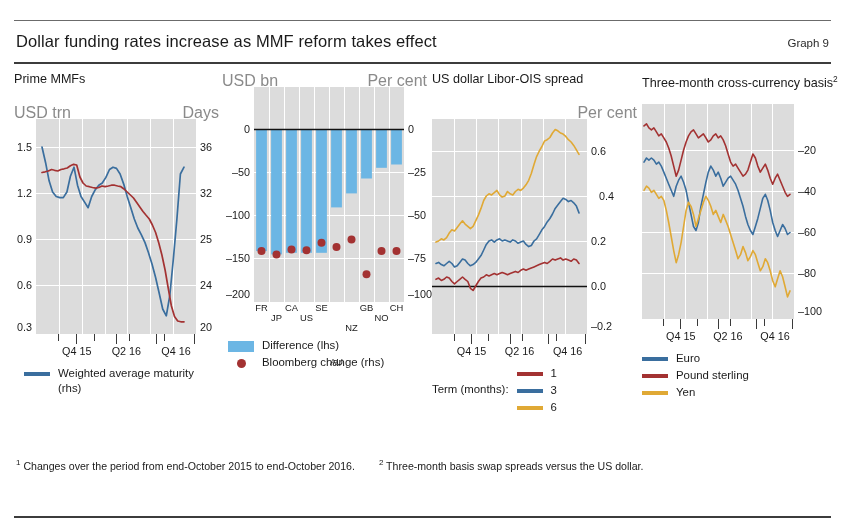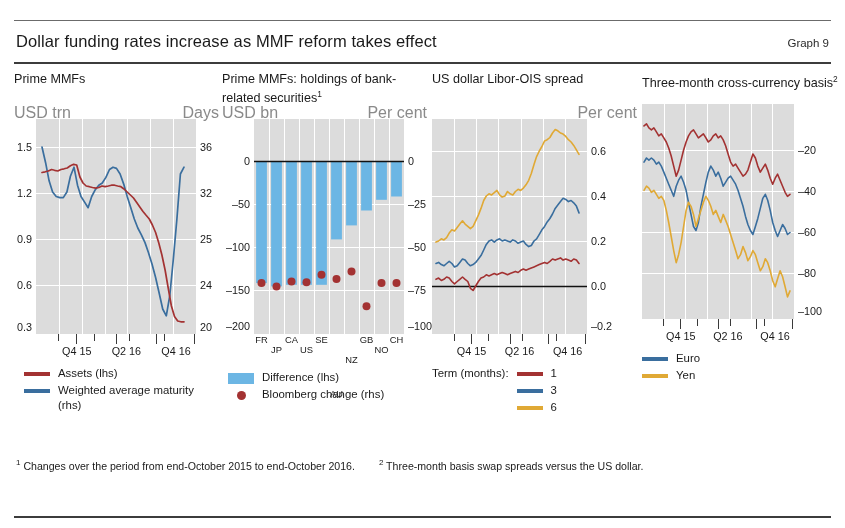--- a/index.html
+++ b/index.html
@@ -43,21 +43,21 @@
   .catax{position:relative;height:34px;font-size:9.4px;color:#1a1a1a;}
   .catax .cat{position:absolute;transform:translateX(-50%);white-space:nowrap;}
 
   .legend{position:absolute;font-size:11.4px;color:#1a1a1a;}
   .lrow{display:flex;align-items:flex-start;margin-bottom:2px;}
   .swatch{width:26px;height:4px;margin-top:6px;margin-right:8px;flex:none;}
   .swatch.box{height:11px;margin-top:3px;}
   .swatch.dot{width:26px;height:11px;margin-top:3px;position:relative;}
   .swatch.dot i{position:absolute;left:9px;top:1px;width:9px;height:9px;border-radius:50%;background:#a33232;display:block;}
   .ltext{line-height:15px;}
-  .lterm{font-size:11.4px;margin-right:8px;line-height:15px;}
+  .lterm{font-size:11.4px;margin-right:8px;line-height:15px;margin-top:16px;}
 
   .foot{position:absolute;left:16px;right:16px;font-size:10.6px;color:#1a1a1a;}
   .foot sup{font-size:8px;}
   .f1{top:458px;}
   .f2{top:486px;}
   .fsep{display:inline-block;width:18px;}
 </style>
 </head>
 <body>
 
@@ -108,32 +108,27 @@
         <div class="tickmark major" style="left: 40px;"></div>
         <div class="tickmark major" style="left: 80px;"></div>
         <div class="tickmark major" style="left: 120px;"></div>
         <div class="tickmark major" style="left: 157.6px;"></div>
         <div class="xlab" style="left: 40.8px;">Q4 15</div>
         <div class="xlab" style="left: 90.4px;">Q2 16</div>
         <div class="xlab" style="left: 140px;">Q4 16</div>
       </div>
     <div class="legend" id="legend1" style="position: relative; margin-top: 2px; margin-left: 10px;">
         <div class="lrow">
-          <span class="swatch" style="background:#a33232"></span>
-          <div class="ltext">Assets (lhs)</div>
-        </div>
-        <div class="lrow">
           <span class="swatch" style="background:#3a6e9e"></span>
           <div class="ltext">Weighted average maturity (rhs)</div>
         </div>
       </div>
   </div>
 
   <div class="panel p2">
-    <div class="ptitle"><span>Prime MMFs: holdings of bank-related securities</span><sup>1</sup></div>
     <div class="axlabels">
       <span class="l">USD bn</span>
       <span class="r">Per cent</span>
     </div>
     <div class="plot" id="plot2" style="width: 150px; height: 215px; margin-left: 32px;">
         <svg width="150" height="215" viewBox="0 0 150 215">
           <line x1="0" y1="85.5" x2="150" y2="85.5" stroke="#ffffff" stroke-width="1"></line>
           <line x1="0" y1="128.5" x2="150" y2="128.5" stroke="#ffffff" stroke-width="1"></line>
           <line x1="0" y1="171.5" x2="150" y2="171.5" stroke="#ffffff" stroke-width="1"></line>
           <line x1="15.5" y1="0" x2="15.5" y2="215" stroke="#ffffff" stroke-width="1"></line>
@@ -219,21 +214,21 @@
           <line x1="66.5" y1="0" x2="66.5" y2="215" stroke="#ffffff" stroke-width="1"></line>
           <line x1="89.5" y1="0" x2="89.5" y2="215" stroke="#ffffff" stroke-width="1"></line>
           <line x1="111.5" y1="0" x2="111.5" y2="215" stroke="#ffffff" stroke-width="1"></line>
           <line x1="133.5" y1="0" x2="133.5" y2="215" stroke="#ffffff" stroke-width="1"></line>
           <line x1="0" y1="167.5" x2="155" y2="167.5" stroke="#111111" stroke-width="1.6"></line>
           <polyline points="4.0,160.3 6.6,159.1 9.3,161.4 11.9,160.3 14.6,158.0 17.2,159.1 19.9,162.5 22.5,164.8 25.2,162.5 27.8,160.3 30.5,158.0 33.1,160.3 35.8,162.5 38.4,169.3 41.1,171.5 43.7,167.0 46.4,162.5 49.0,159.1 51.7,158.0 54.3,155.8 57.0,156.9 59.6,155.8 62.3,154.6 64.9,155.8 67.6,154.6 70.2,153.5 72.9,154.6 75.5,155.8 78.1,154.6 80.8,153.5 83.4,152.4 86.1,153.5 88.7,151.3 91.4,150.1 94.0,151.3 96.7,150.1 99.3,149.0 102.0,147.9 104.6,146.8 107.3,145.6 109.9,144.5 112.6,143.4 115.2,144.5 117.9,142.3 120.5,140.0 123.2,141.1 125.8,140.0 128.5,138.9 131.1,141.1 133.8,140.0 136.4,141.1 139.1,142.3 141.7,140.0 144.4,141.1 147.0,144.5" fill="none" stroke="#a33232" stroke-width="1.6" stroke-linejoin="round" stroke-linecap="round"></polyline>
           <polyline points="4.0,144.5 6.6,143.4 9.3,145.6 11.9,146.8 14.6,144.5 17.2,142.3 19.9,144.5 22.5,147.9 25.2,146.8 27.8,143.4 30.5,140.0 33.1,141.1 35.8,144.5 38.4,146.8 41.1,145.6 43.7,143.4 46.4,140.0 49.0,136.6 51.7,131.0 54.3,125.4 57.0,122.0 59.6,120.9 62.3,123.1 64.9,120.9 67.6,119.8 70.2,122.0 72.9,120.9 75.5,122.0 78.1,123.1 80.8,120.9 83.4,122.0 86.1,124.3 88.7,123.1 91.4,122.0 94.0,125.4 96.7,127.6 99.3,126.5 102.0,122.0 104.6,119.8 107.3,115.3 109.9,110.8 112.6,107.4 115.2,102.9 117.9,99.5 120.5,95.0 123.2,89.4 125.8,86.0 128.5,82.6 131.1,79.3 133.8,80.4 136.4,82.6 139.1,81.5 141.7,83.8 144.4,87.1 147.0,93.9" fill="none" stroke="#3a6e9e" stroke-width="1.6" stroke-linejoin="round" stroke-linecap="round"></polyline>
           <polyline points="4.0,123.1 6.6,122.0 9.3,119.8 11.9,120.9 14.6,118.6 17.2,114.1 19.9,110.8 22.5,111.9 25.2,108.5 27.8,105.1 30.5,101.8 33.1,105.1 35.8,107.4 38.4,109.6 41.1,107.4 43.7,101.8 46.4,96.1 49.0,89.4 51.7,81.5 54.3,77.0 57.0,74.8 59.6,75.9 62.3,73.6 64.9,71.4 67.6,75.9 70.2,78.1 72.9,77.0 75.5,72.5 78.1,74.8 80.8,75.9 83.4,72.5 86.1,70.3 88.7,71.4 91.4,69.1 94.0,65.8 96.7,61.3 99.3,54.5 102.0,45.5 104.6,37.6 107.3,32.0 109.9,27.5 112.6,21.9 115.2,20.7 117.9,18.5 120.5,14.0 123.2,10.6 125.8,11.8 128.5,14.0 131.1,15.1 133.8,17.4 136.4,20.7 139.1,23.0 141.7,26.4 144.4,30.9 147.0,35.4" fill="none" stroke="#e0a935" stroke-width="1.6" stroke-linejoin="round" stroke-linecap="round"></polyline>
         </svg>
         <div class="ytick right" style="top: 32px;">0.6</div>
-        <div class="ytick right" style="top: 77px;">0.4</div>
+        <div class="ytick right" style="top: 77px; margin-left: 8px;">0.4</div>
         <div class="ytick right" style="top: 122px;">0.2</div>
         <div class="ytick right" style="top: 167px;">0.0</div>
         <div class="ytick right" style="top: 207px;">–0.2</div>
       </div>
     <div class="xaxis" id="xaxis3" style="width: 155px;">
         <div class="tickmark" style="left: 21.7px;"></div>
         <div class="tickmark" style="left: 55.8px;"></div>
         <div class="tickmark" style="left: 89.9px;"></div>
         <div class="tickmark" style="left: 124px;"></div>
         <div class="tickmark major" style="left: 38.75px;"></div>
@@ -301,20 +296,24 @@
         <div class="xlab" style="left: 38.76px;">Q4 15</div>
         <div class="xlab" style="left: 85.88px;">Q2 16</div>
         <div class="xlab" style="left: 133px;">Q4 16</div>
       </div>
     <div class="legend" id="legend4" style="position: relative; margin-top: 2px;">
         <div class="lrow">
           <span class="swatch" style="background:#3a6e9e"></span>
           <div class="ltext">Euro</div>
         </div>
         <div class="lrow">
+          <span class="swatch" style="background:#a33232"></span>
+          <div class="ltext">Pound sterling</div>
+        </div>
+        <div class="lrow">
           <span class="swatch" style="background:#e0a935"></span>
           <div class="ltext">Yen</div>
         </div>
       </div>
   </div>
 
   <div class="foot f1">
     <sup>1</sup>
     <span>Changes over the period from end-October 2015 to end-October 2016.</span>
     <span class="fsep"></span>

